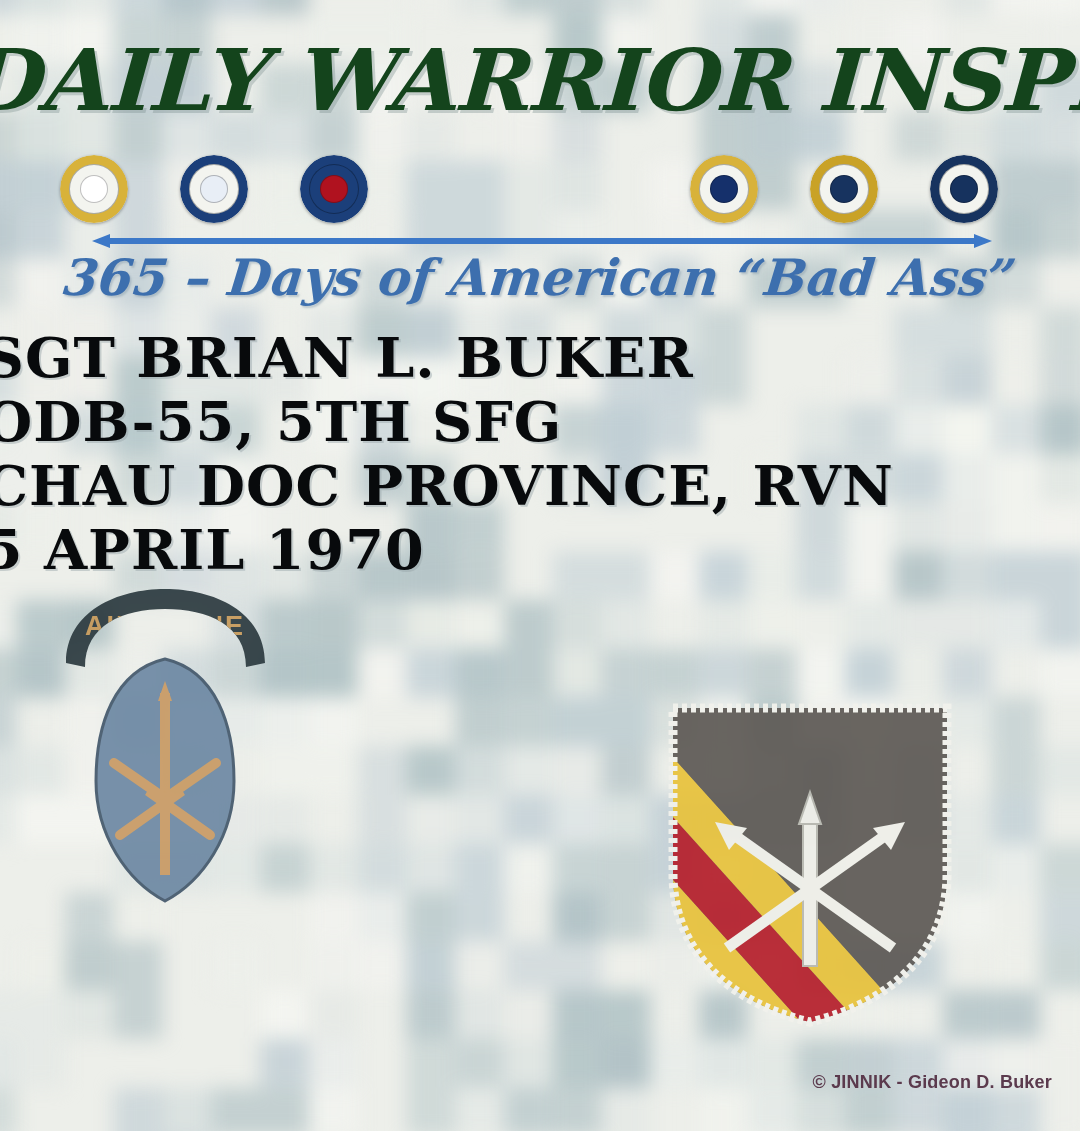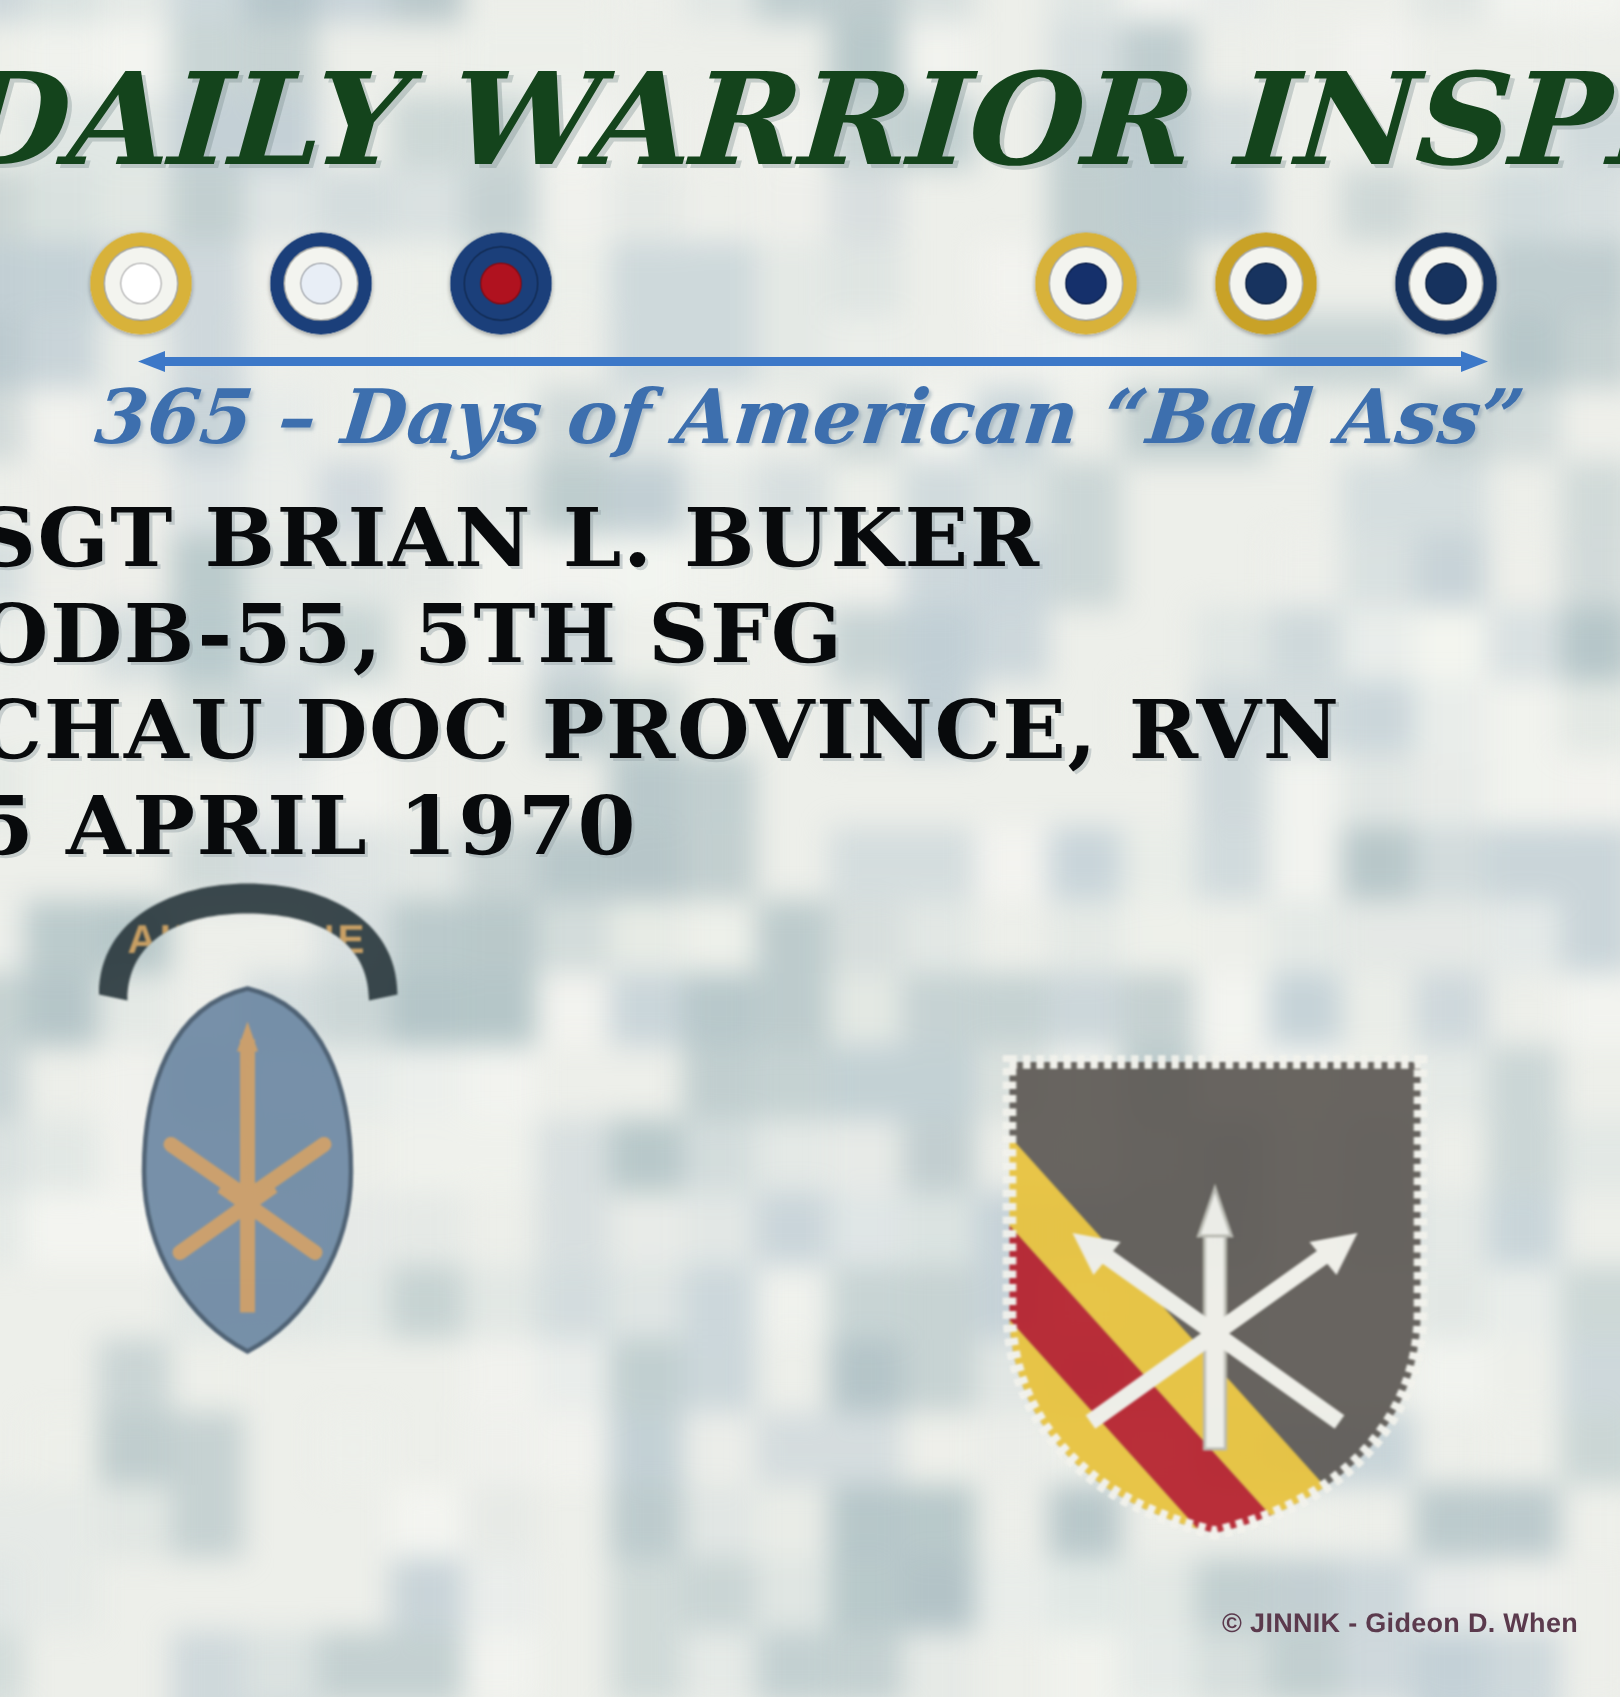--- a/index.html
+++ b/index.html
@@ -543,15 +543,15 @@
       <path d="M238,132 L72,250" stroke="#efefe9" stroke-width="11" fill="none"></path>
       <polygon points="60,124 92,130 74,152" fill="#efefe9"></polygon>
       <polygon points="250,124 218,130 236,152" fill="#efefe9"></polygon>
     </g>
     <path d="M18,10 H292 V176 C292,256 232,306 155,324 C78,306 18,256 18,176 Z" fill="none" stroke="#f2f2ec" stroke-width="9" stroke-dasharray="5 4"></path>
   </svg>
 
   <div id="body">
     </div>
 
-  <div id="copyright">© JINNIK - Gideon D. When</div>
+  <div id="copyright">© JINNIK - Gideon D. Buker</div>
 
 </div>
 
 </body></html>

